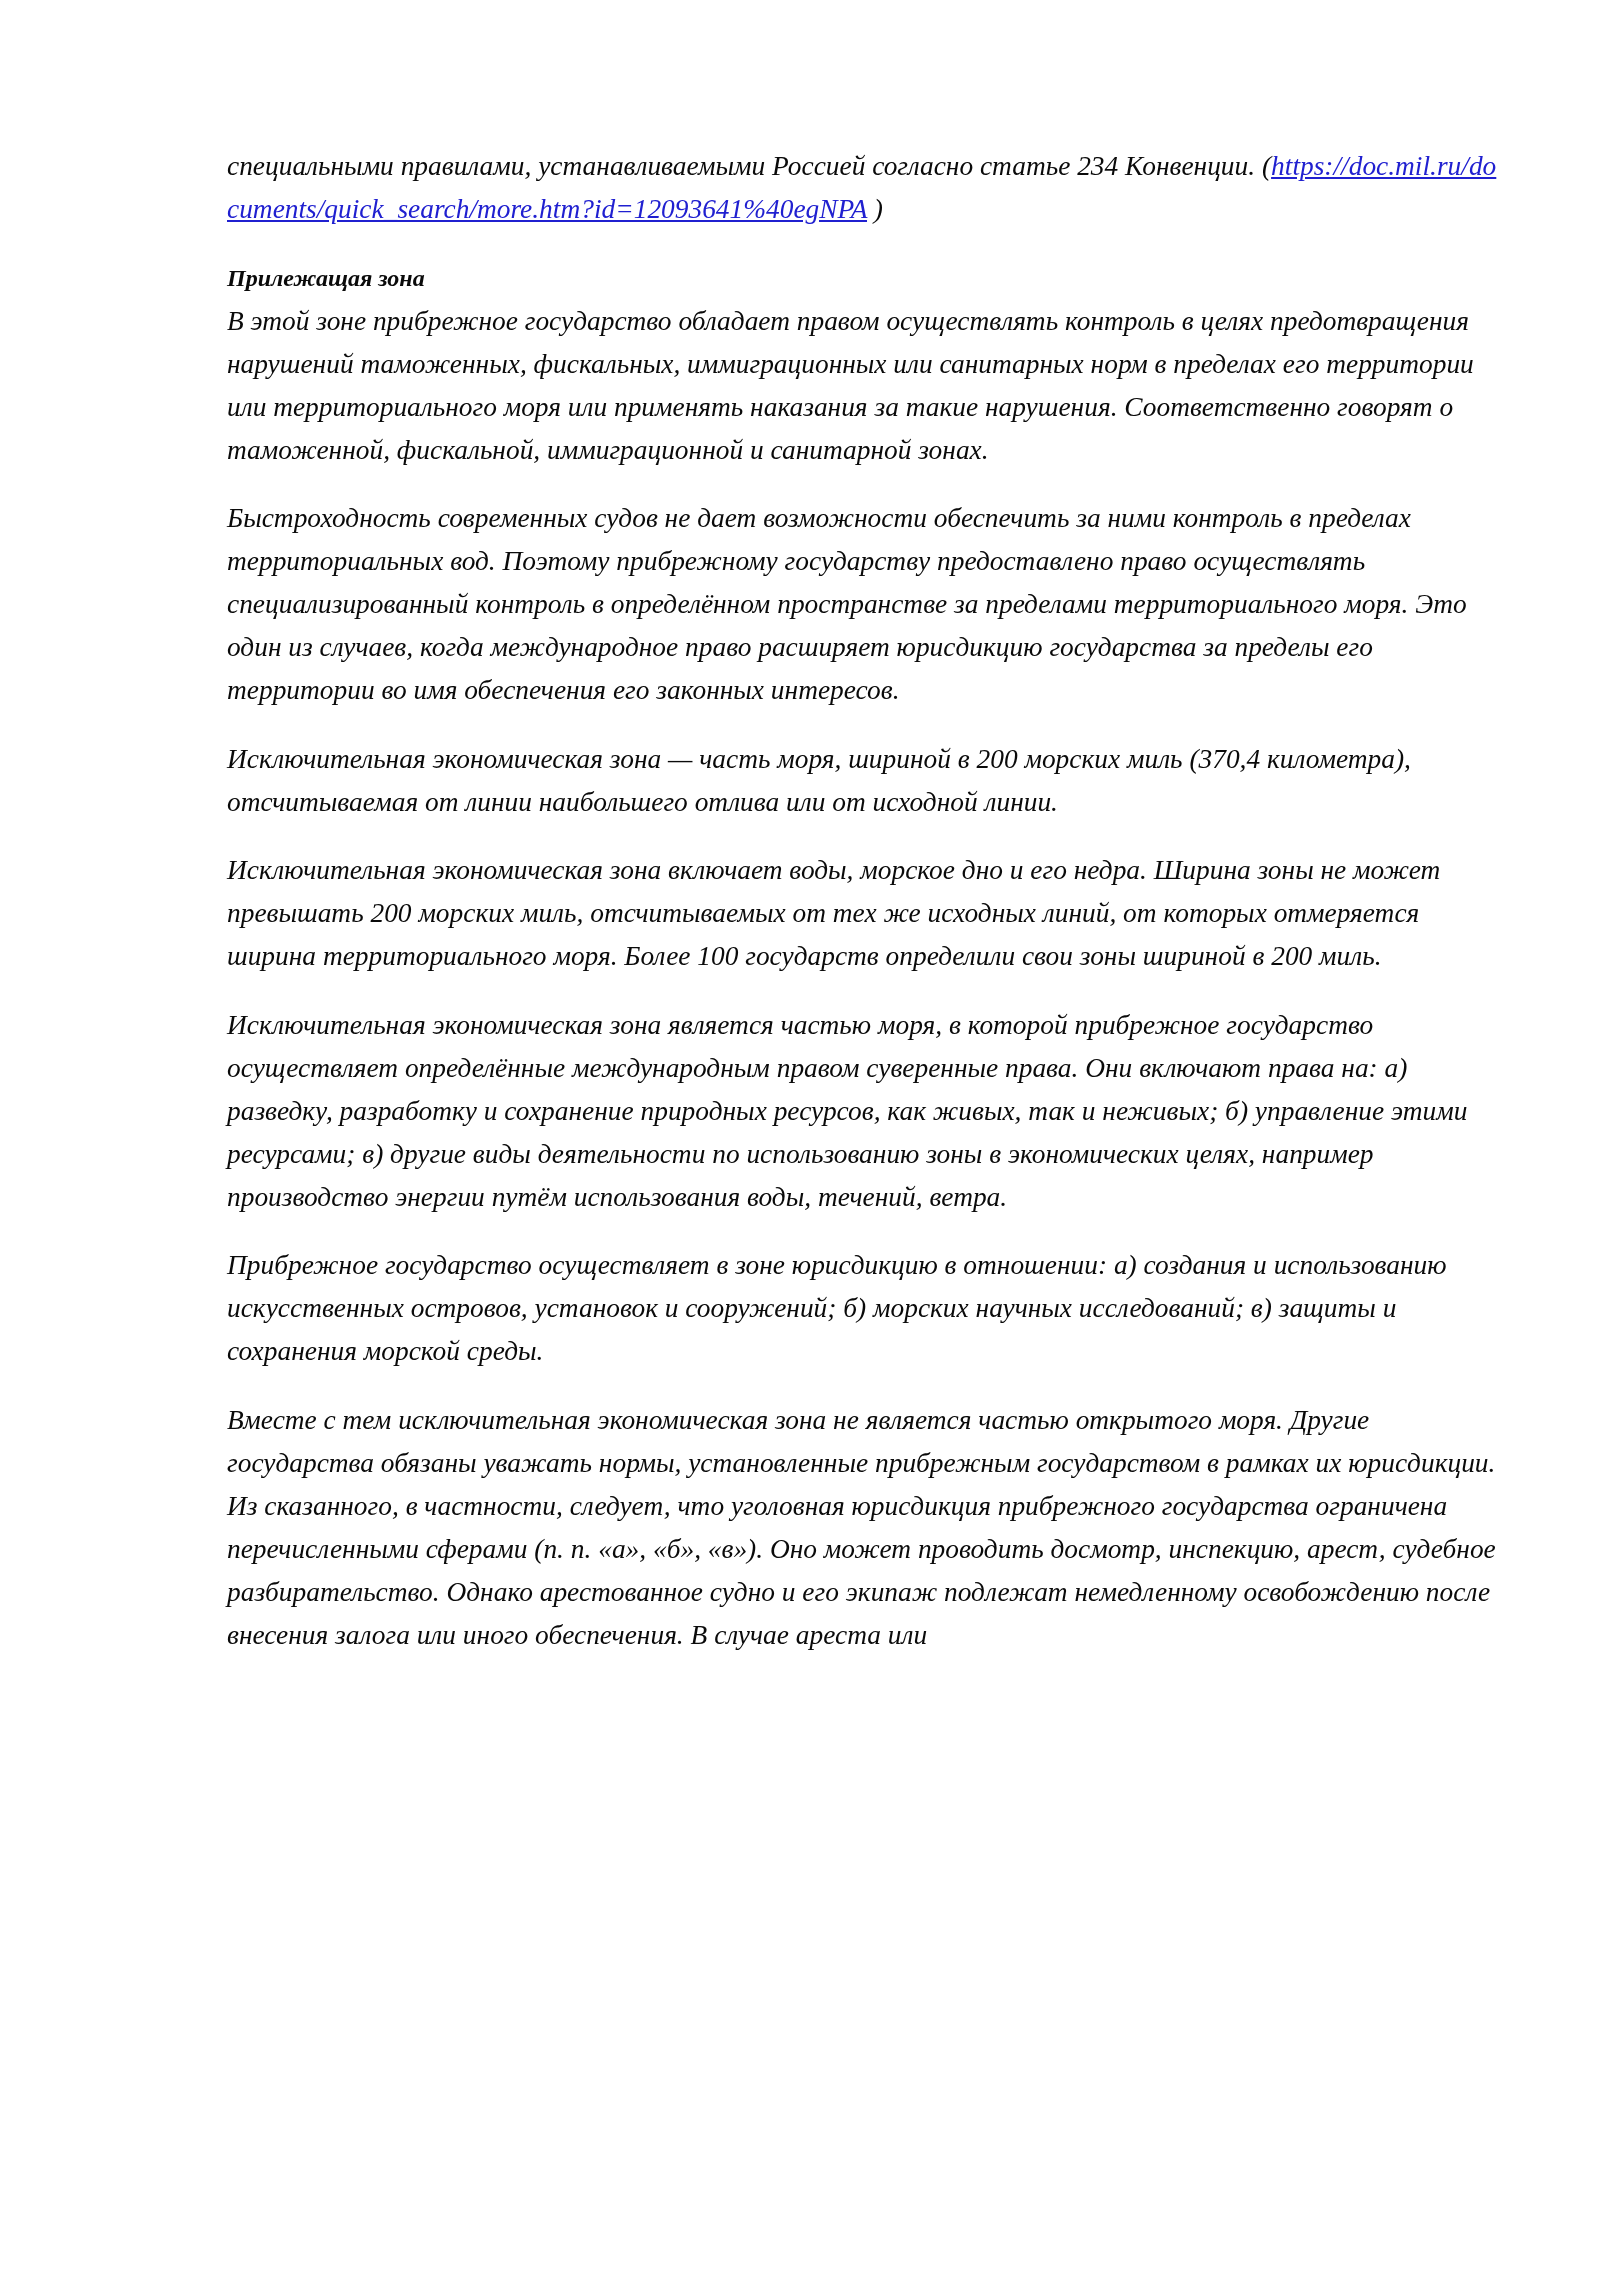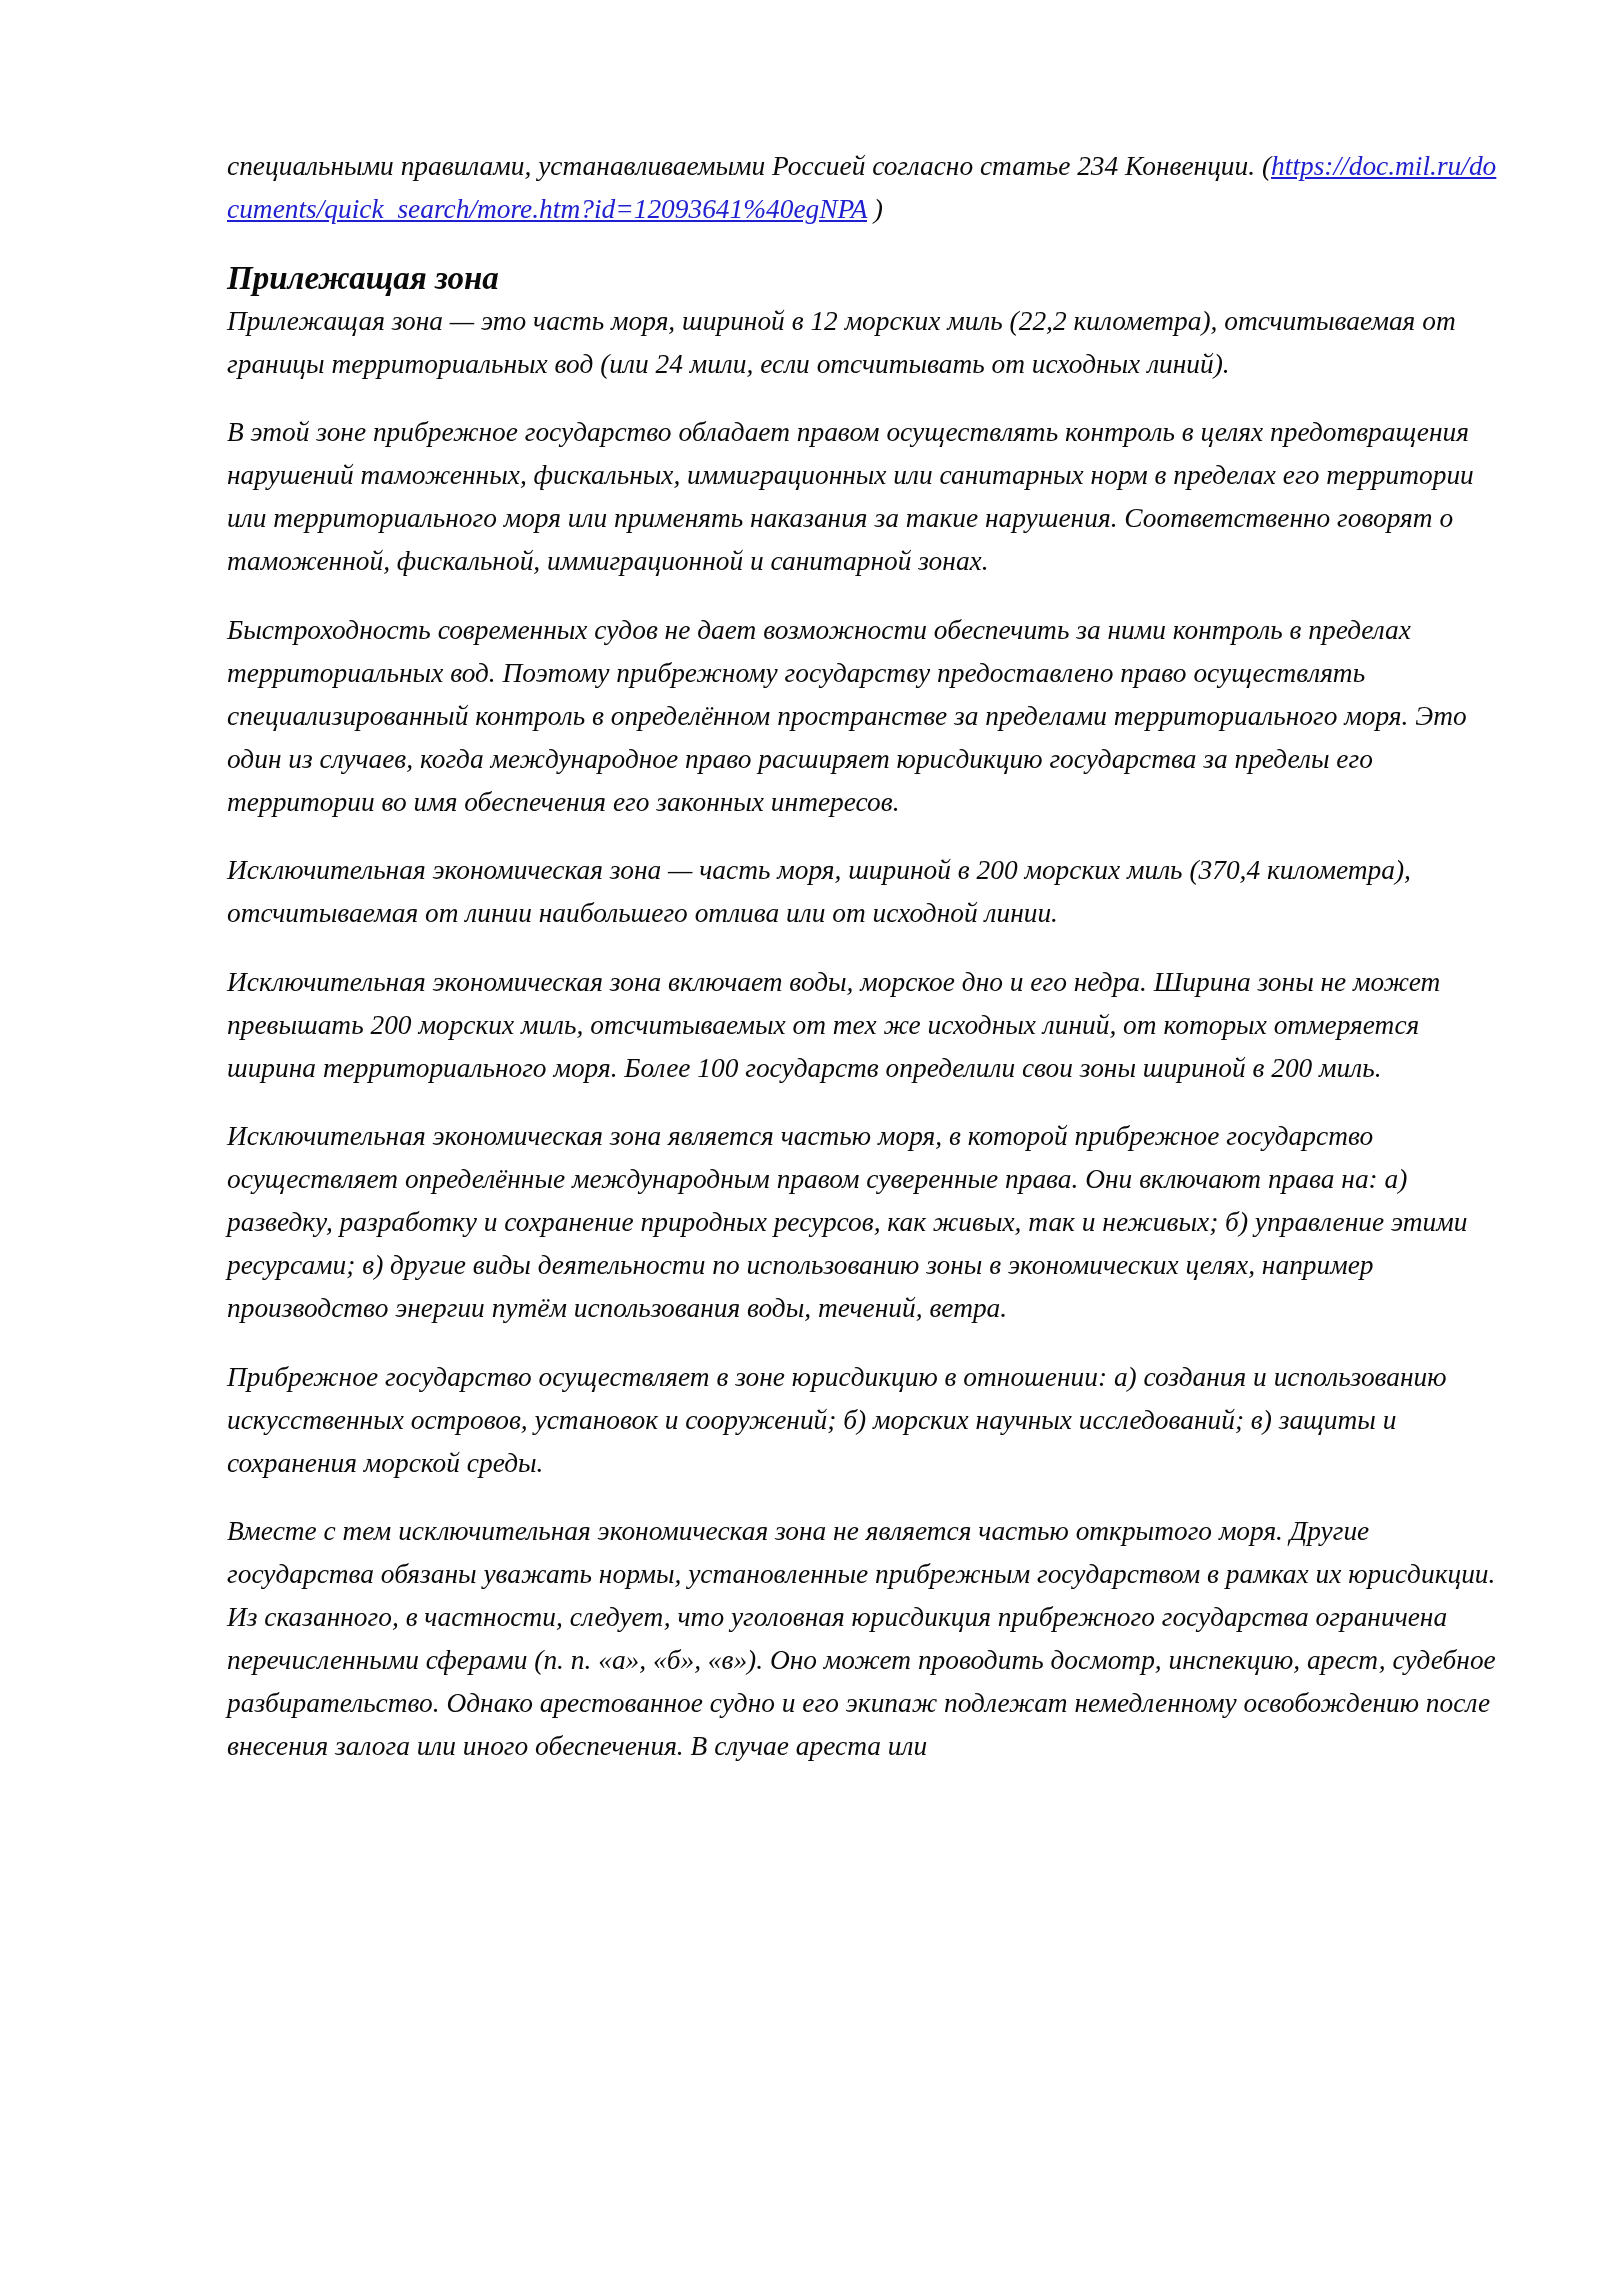--- a/index.html
+++ b/index.html
@@ -22,21 +22,21 @@
     color: #0a0a0a;
     text-align: left;
   }
   .para {
     margin: 0 0 25.5px 0;
     max-width: 1274px;
   }
   .heading {
     margin: 0;
     max-width: 1274px;
-    font-size: 33px;
+    font-size: 24px;
     line-height: 43px;
     font-weight: bold;
     font-style: italic;
   }
   .doc-link {
     color: #2020d0;
     text-decoration: underline;
     cursor: pointer;
     word-break: break-all;
   }
@@ -45,21 +45,20 @@
 <body>
 
 <div class="page">
 
   <p class="para">
     <span>специальными правилами, устанавливаемыми Россией согласно статье 234 Конвенции. (</span><a class="doc-link">https://doc.mil.ru/documents/quick_search/more.htm?id=12093641%40egNPA</a><span> )</span>
   </p>
 
   <h2 class="heading">Прилежащая зона</h2>
 
-  <p class="para">Прилежащая зона — это часть моря, шириной в 12 морских миль (22,2 километра), отсчитываемая от границы территориальных вод (или 24 мили, если отсчитывать от исходных линий).</p>
   <p class="para">В этой зоне прибрежное государство обладает правом осуществлять контроль в целях предотвращения нарушений таможенных, фискальных, иммиграционных или санитарных норм в пределах его территории или территориального моря или применять наказания за такие нарушения. Соответственно говорят о таможенной, фискальной, иммиграционной и санитарной зонах.</p>
   <p class="para">Быстроходность современных судов не дает возможности обеспечить за ними контроль в пределах территориальных вод. Поэтому прибрежному государству предоставлено право осуществлять специализированный контроль в определённом пространстве за пределами территориального моря. Это один из случаев, когда международное право расширяет юрисдикцию государства за пределы его территории во имя обеспечения его законных интересов.</p>
 
 
   <p class="para">Исключительная экономическая зона — часть моря, шириной в 200 морских миль (370,4 километра), отсчитываемая от линии наибольшего отлива или от исходной линии.</p>
   <p class="para">Исключительная экономическая зона включает воды, морское дно и его недра. Ширина зоны не может превышать 200 морских миль, отсчитываемых от тех же исходных линий, от которых отмеряется ширина территориального моря. Более 100 государств определили свои зоны шириной в 200 миль.</p>
   <p class="para">Исключительная экономическая зона является частью моря, в которой прибрежное государство осуществляет определённые международным правом суверенные права. Они включают права на: а) разведку, разработку и сохранение природных ресурсов, как живых, так и неживых; б) управление этими ресурсами; в) другие виды деятельности по использованию зоны в экономических целях, например производство энергии путём использования воды, течений, ветра.</p>
   <p class="para">Прибрежное государство осуществляет в зоне юрисдикцию в отношении: а) создания и использованию искусственных островов, установок и сооружений; б) морских научных исследований; в) защиты и сохранения морской среды.</p>
   <p class="para">Вместе с тем исключительная экономическая зона не является частью открытого моря. Другие государства обязаны уважать нормы, установленные прибрежным государством в рамках их юрисдикции. Из сказанного, в частности, следует, что уголовная юрисдикция прибрежного государства ограничена перечисленными сферами (п. п. «а», «б», «в»). Оно может проводить досмотр, инспекцию, арест, судебное разбирательство. Однако арестованное судно и его экипаж подлежат немедленному освобождению после внесения залога или иного обеспечения. В случае ареста или</p>
 

